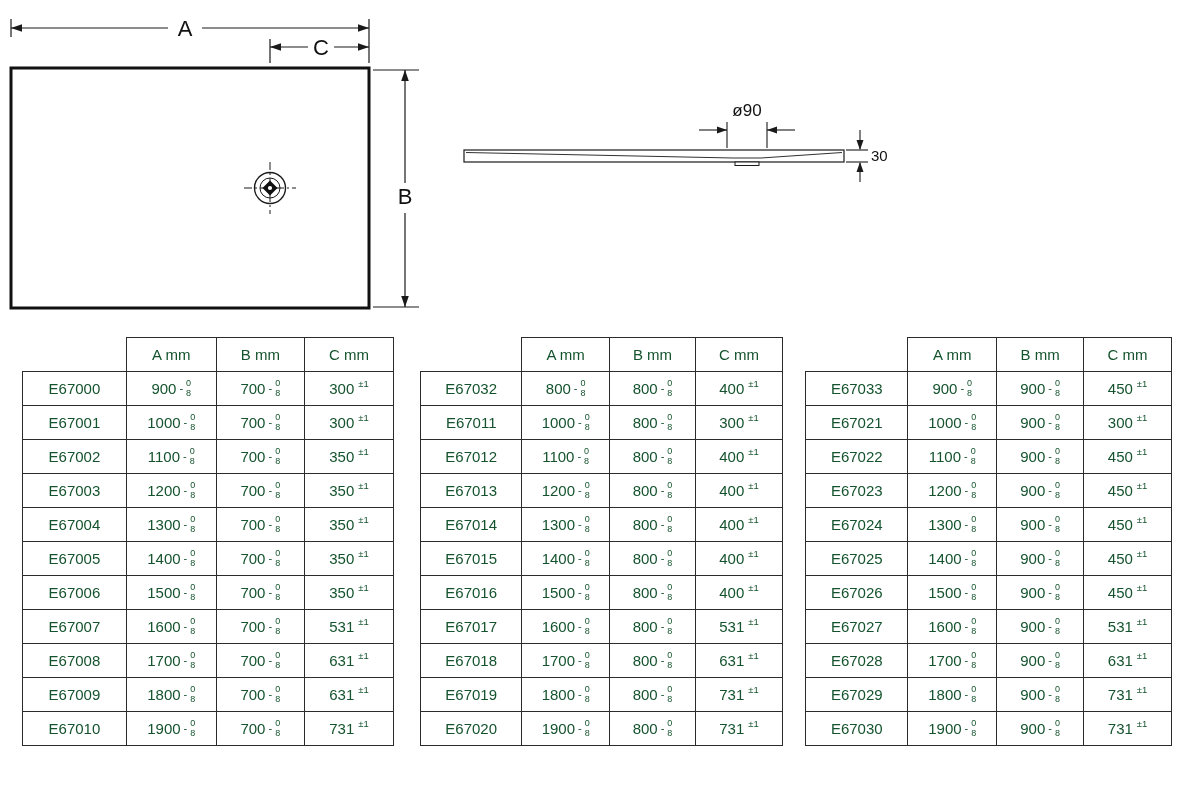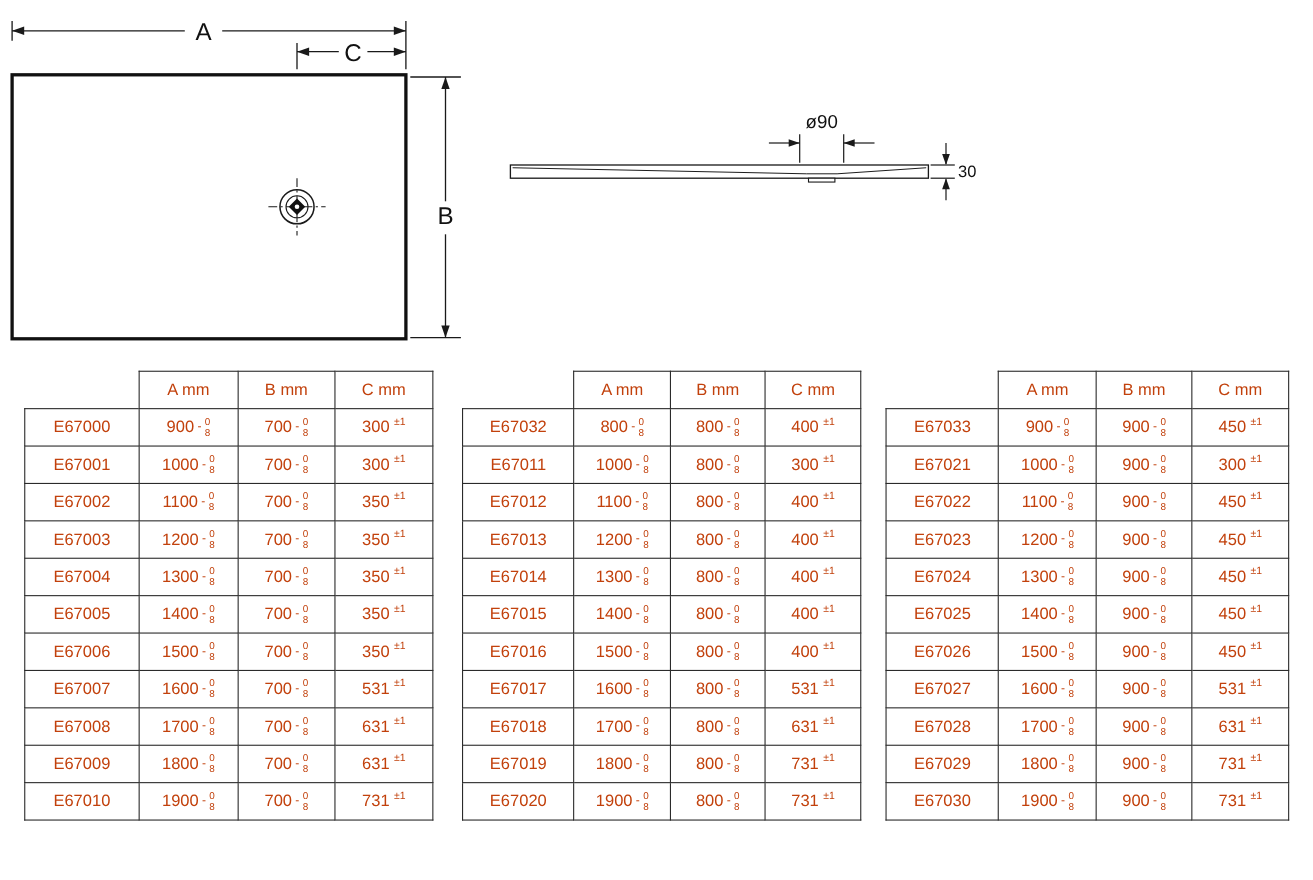--- a/index.html
+++ b/index.html
@@ -10,21 +10,21 @@
     font-family:"Liberation Sans", sans-serif;
   }
   svg { overflow:visible; position:absolute; }
   svg text { font-family:"Liberation Sans", sans-serif; fill:#111; }
 
   .spec-table {
     position:absolute;
     border-collapse:collapse;
     table-layout:fixed;
     font-size:15px;
-    color:#c2410c;
+    color:#14532d;
   }
   .spec-table th, .spec-table td {
     border:1px solid #2b2b2b;
     text-align:center;
     vertical-align:middle;
     height:34px;
     padding:0 2px;
     font-weight:400;
     white-space:nowrap;
     background:#fff;

